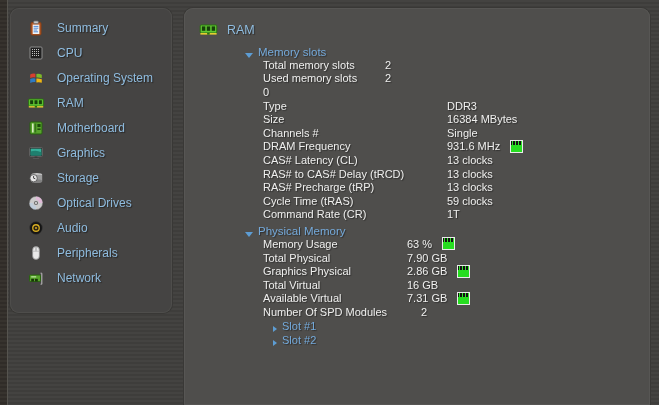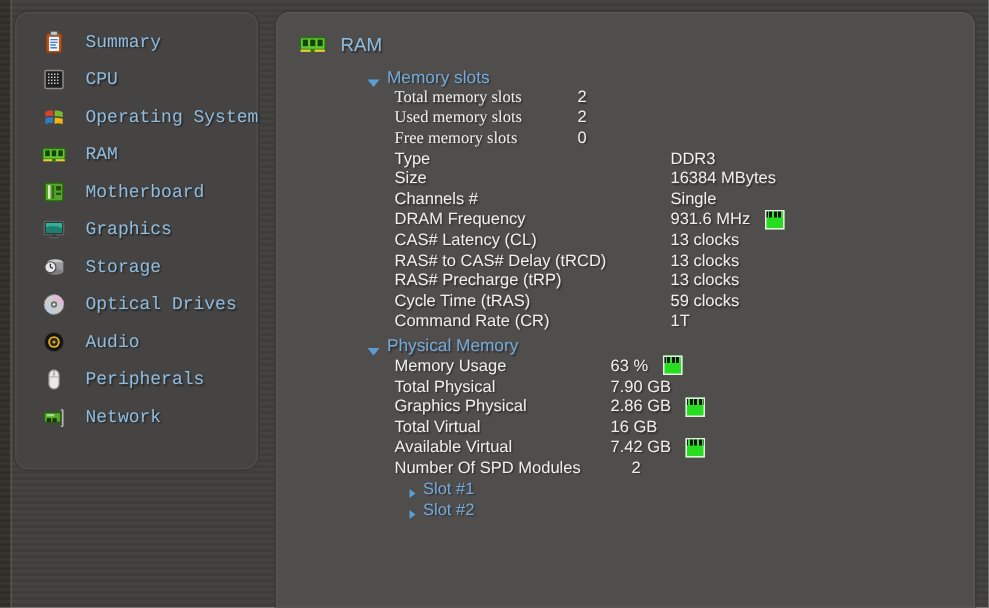--- a/index.html
+++ b/index.html
@@ -17,42 +17,42 @@
   .sidebar-panel{
     position:absolute;left:10px;top:8px;width:162px;height:305px;
     background:#454443;border-radius:9px;
     box-shadow:0 0 0 1px #393836, inset 0 0 0 1px #4e4d4b;
   }
   .content-panel{
     position:absolute;left:184px;top:8px;width:466px;height:397px;
     background:#4f4e4c;border-radius:9px 9px 0 0;
     box-shadow:0 0 0 1px #393836, inset 0 0 0 1px #575654;
   }
-  .sidebar-list{list-style:none;margin:0;padding:7px 0 0 0;font-family:Liberation Mono, monospace;}
+  .sidebar-list{list-style:none;margin:0;padding:7px 0 0 0;}
   .sidebar-item{display:flex;align-items:center;height:25px;padding-left:18px;cursor:pointer;}
   .ico{display:inline-block;width:16px;height:16px;flex:none;}
   .ico svg{width:100%;height:100%;display:block;}
   .sidebar-item .ico{margin-right:13px;}
   .sidebar-item .lbl{color:#8fbcdf;font-size:12px;text-shadow:1px 1px 1px rgba(0,0,0,.45);white-space:nowrap;}
 
   .page-header{display:flex;align-items:center;padding:13px 0 0 15px;height:17px;}
   .page-header .ico{width:19px;height:15px;margin-right:9px;}
   .page-title{color:#8fbcdf;font-size:12.5px;text-shadow:1px 1px 1px rgba(0,0,0,.45);}
 
   .sections{margin-top:5px;}
   .sec-header{display:flex;align-items:flex-end;height:15px;margin:1px 0 0 61px;cursor:pointer;}
   .tri-down{width:0;height:0;border-left:4px solid transparent;border-right:4px solid transparent;
     border-top:5px solid #5d9dd4;margin-right:5px;flex:none;}
   .sec-header .lbl{color:#74a9da;font-size:11.5px;text-shadow:1px 1px 1px rgba(0,0,0,.4);white-space:nowrap;}
 
   .row{display:flex;align-items:center;height:13.6px;margin-left:79px;font-size:11px;
     color:#efefee;text-shadow:1px 1px 1px rgba(0,0,0,.4);white-space:nowrap;}
   .rlabel{flex:none;display:inline-block;}
   
-  .s0 .rlabel{width:122px;font-family:Liberation Serif, serif;}
+  .s0 .rlabel{width:122px;}
   .s1 .rlabel{width:184px;}
   .s2 .rlabel{width:144px;}
   .s3 .rlabel{width:158px;}
 
   .live-graph{position:relative;display:inline-block;width:11px;height:11px;
     background:#26dd20;border:1px solid #ebebeb;margin-left:10px;flex:none;cursor:pointer;}
   .live-graph::before{content:"";position:absolute;left:0;top:0;right:0;height:4px;
     background:repeating-linear-gradient(90deg,#121212 0 1px,#35e42e 1px 2px,#121212 2px 3px);}
 
   .slot-link{display:flex;align-items:flex-end;height:13.6px;margin-left:89px;cursor:pointer;}
@@ -220,21 +220,20 @@
       </div>
       <div class="row s0">
         <span class="rlabel">Total memory slots</span>
         <span class="rvalue">2</span>
       </div>
       <div class="row s0">
         <span class="rlabel">Used memory slots</span>
         <span class="rvalue">2</span>
       </div>
       <div class="row s0">
-        <span class="rlabel">Free memory slots</span>
         <span class="rvalue">0</span>
       </div>
       <div class="row s1">
         <span class="rlabel">Type</span>
         <span class="rvalue">DDR3</span>
       </div>
       <div class="row s1">
         <span class="rlabel">Size</span>
         <span class="rvalue">16384 MBytes</span>
       </div>
@@ -284,21 +283,21 @@
         <span class="rlabel">Graphics Physical</span>
         <span class="rvalue">2.86 GB</span>
         <span class="live-graph"></span>
       </div>
       <div class="row s2">
         <span class="rlabel">Total Virtual</span>
         <span class="rvalue">16 GB</span>
       </div>
       <div class="row s2">
         <span class="rlabel">Available Virtual</span>
-        <span class="rvalue">7.42 GB</span>
+        <span class="rvalue">7.31 GB</span>
         <span class="live-graph"></span>
       </div>
       <div class="row s3">
         <span class="rlabel">Number Of SPD Modules</span>
         <span class="rvalue">2</span>
       </div>
       <div class="slot-link">
         <span class="tri-right"></span>
         <span class="lbl">Slot #1</span>
       </div>

